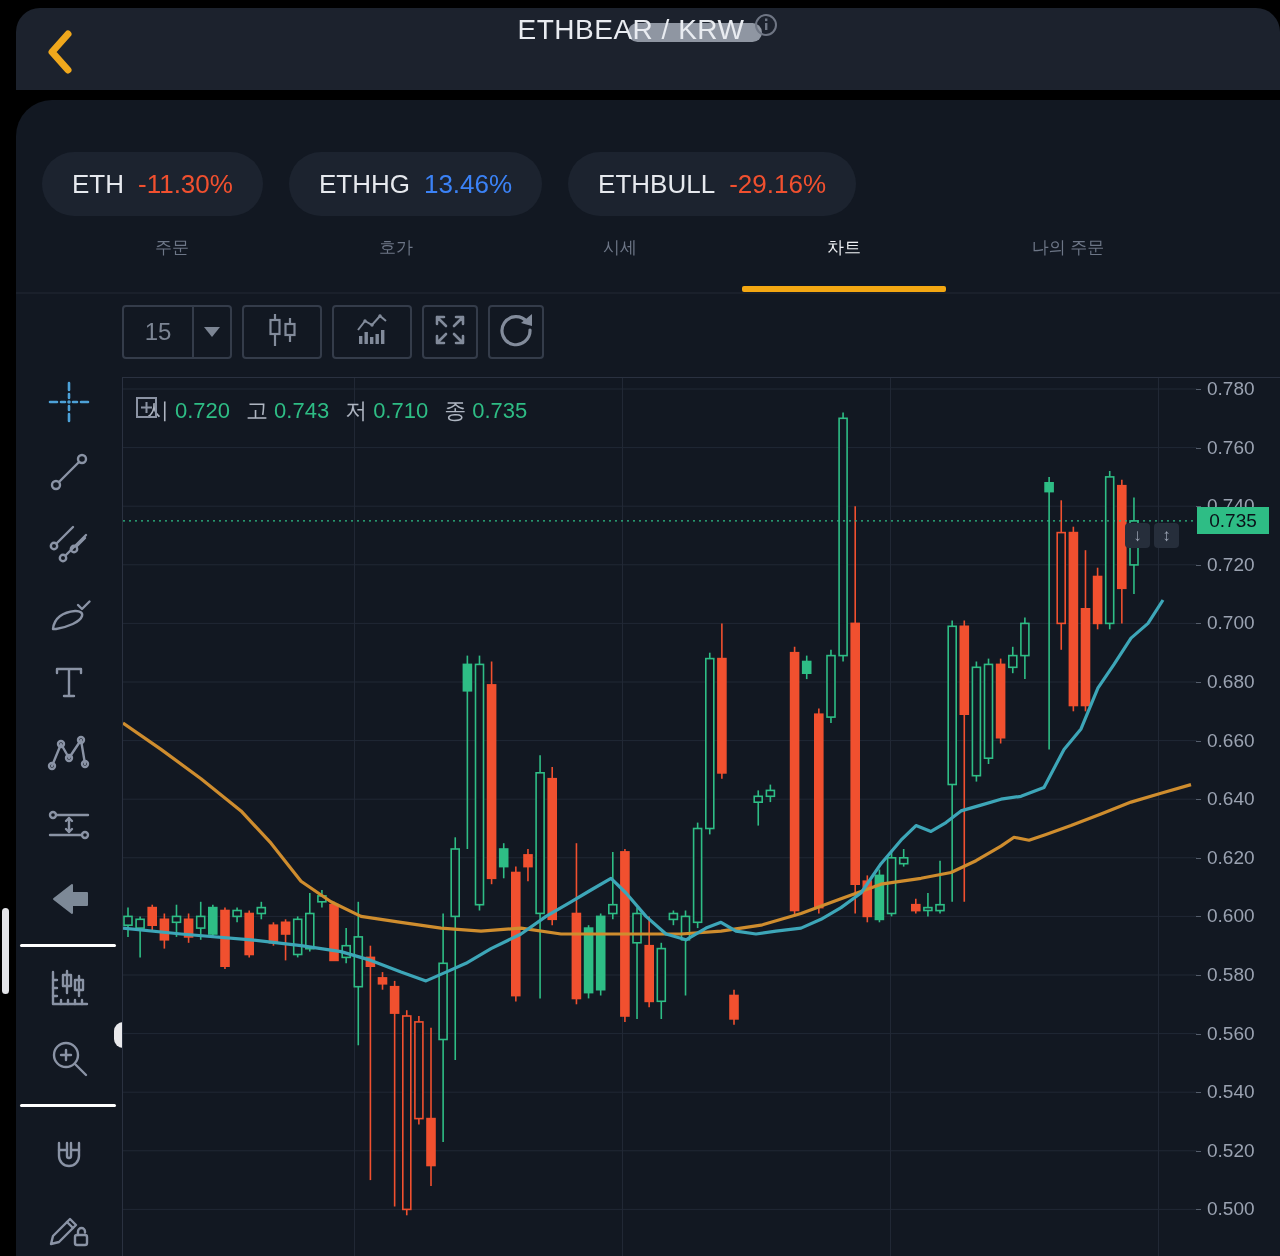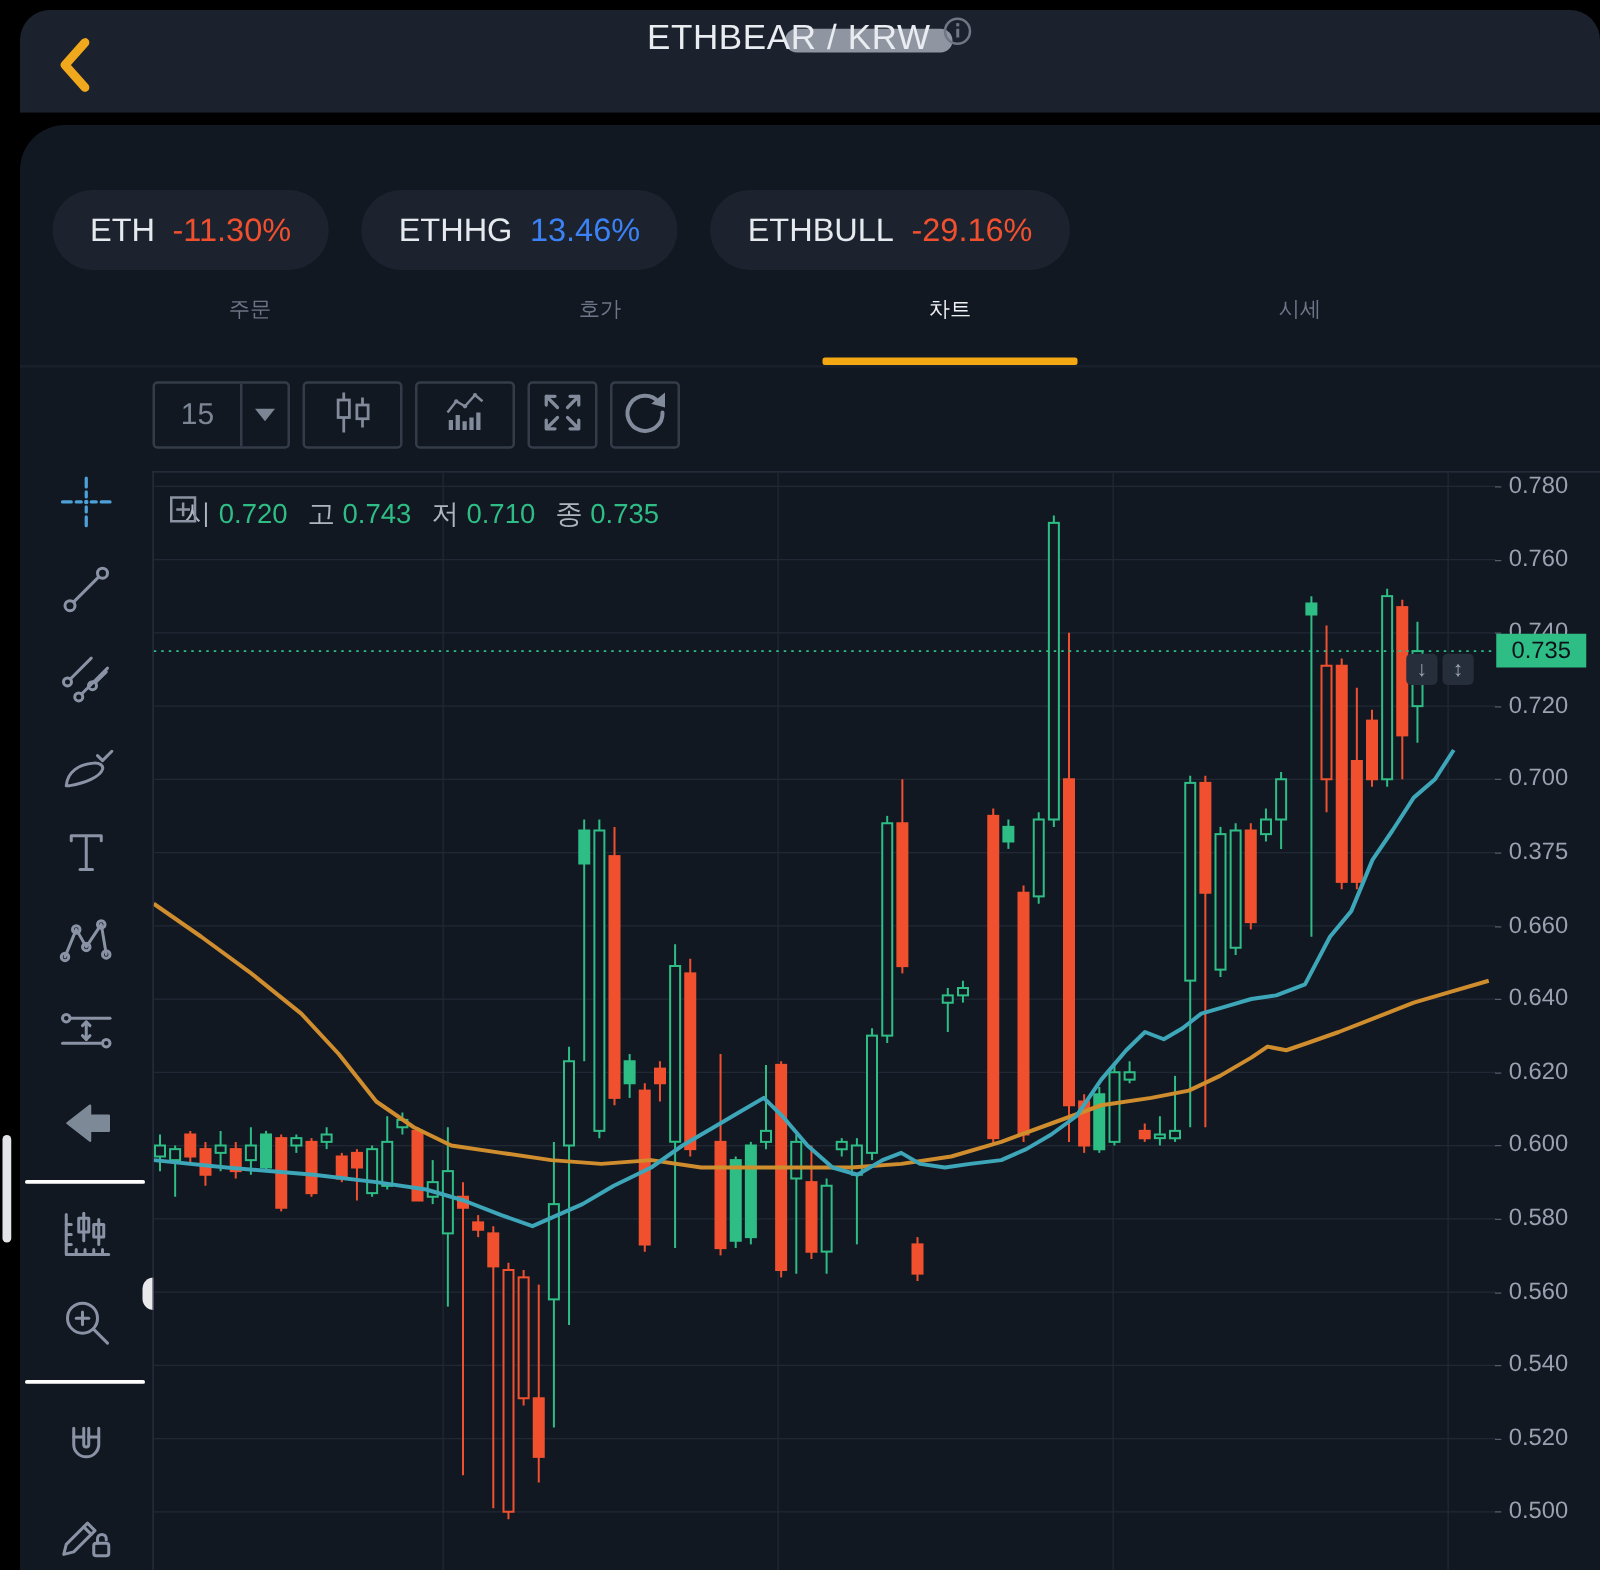--- a/index.html
+++ b/index.html
@@ -122,22 +122,23 @@
       </div>
       <div class="chip">
         <span class="sym">ETHBULL</span>
         <span class="pct down">-29.16%</span>
       </div>
     </div>
 
     <div id="tabs">
       <div class="tab"><span>주문</span></div>
       <div class="tab"><span>호가</span></div>
+      <div class="tab"><span>시세</span></div>
       <div class="tab active"><span>차트</span><div class="underline"></div></div>
-      <div class="tab"><span>시세</span></div>
+      <div class="tab"><span>나의 주문</span></div>
     </div>
     <div id="tabline"></div>
 
     <div id="chart-toolbar">
       <div class="tbtn" id="interval-btn">
         <span class="iv">15</span>
         <span class="divider"></span>
         <span class="caretbox">
             <span class="caret"></span>
           </span>
@@ -494,21 +495,21 @@
         <div class="ylab" style="top: 0px;">0.780</div>
         <div class="ytick" style="top: 69.6px;"></div>
         <div class="ylab" style="top: 58.6px;">0.760</div>
         <div class="ytick" style="top: 128.2px;"></div>
         <div class="ylab" style="top: 117.2px;">0.740</div>
         <div class="ytick" style="top: 186.8px;"></div>
         <div class="ylab" style="top: 175.8px;">0.720</div>
         <div class="ytick" style="top: 245.4px;"></div>
         <div class="ylab" style="top: 234.4px;">0.700</div>
         <div class="ytick" style="top: 304px;"></div>
-        <div class="ylab" style="top: 293px;">0.375</div>
+        <div class="ylab" style="top: 293px;">0.680</div>
         <div class="ytick" style="top: 362.6px;"></div>
         <div class="ylab" style="top: 351.6px;">0.660</div>
         <div class="ytick" style="top: 421.2px;"></div>
         <div class="ylab" style="top: 410.2px;">0.640</div>
         <div class="ytick" style="top: 479.8px;"></div>
         <div class="ylab" style="top: 468.8px;">0.620</div>
         <div class="ytick" style="top: 538.4px;"></div>
         <div class="ylab" style="top: 527.4px;">0.600</div>
         <div class="ytick" style="top: 597px;"></div>
         <div class="ylab" style="top: 586px;">0.580</div>

